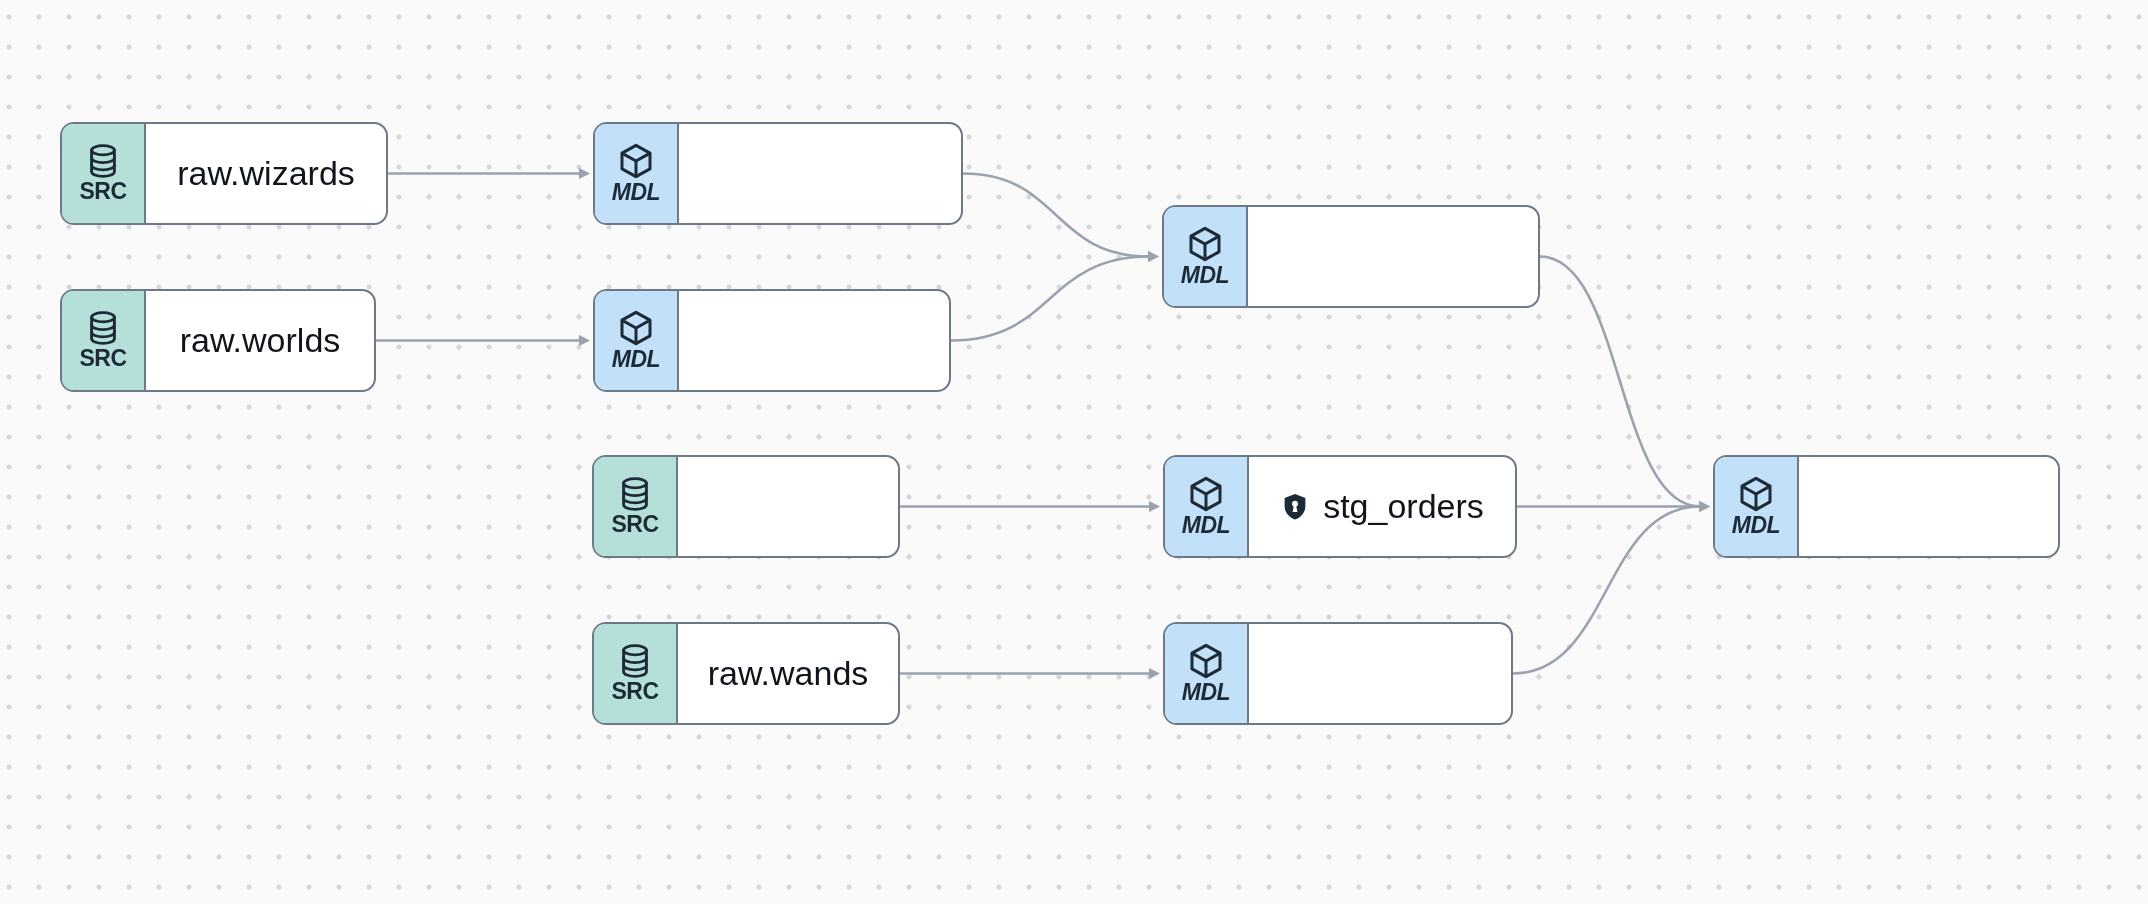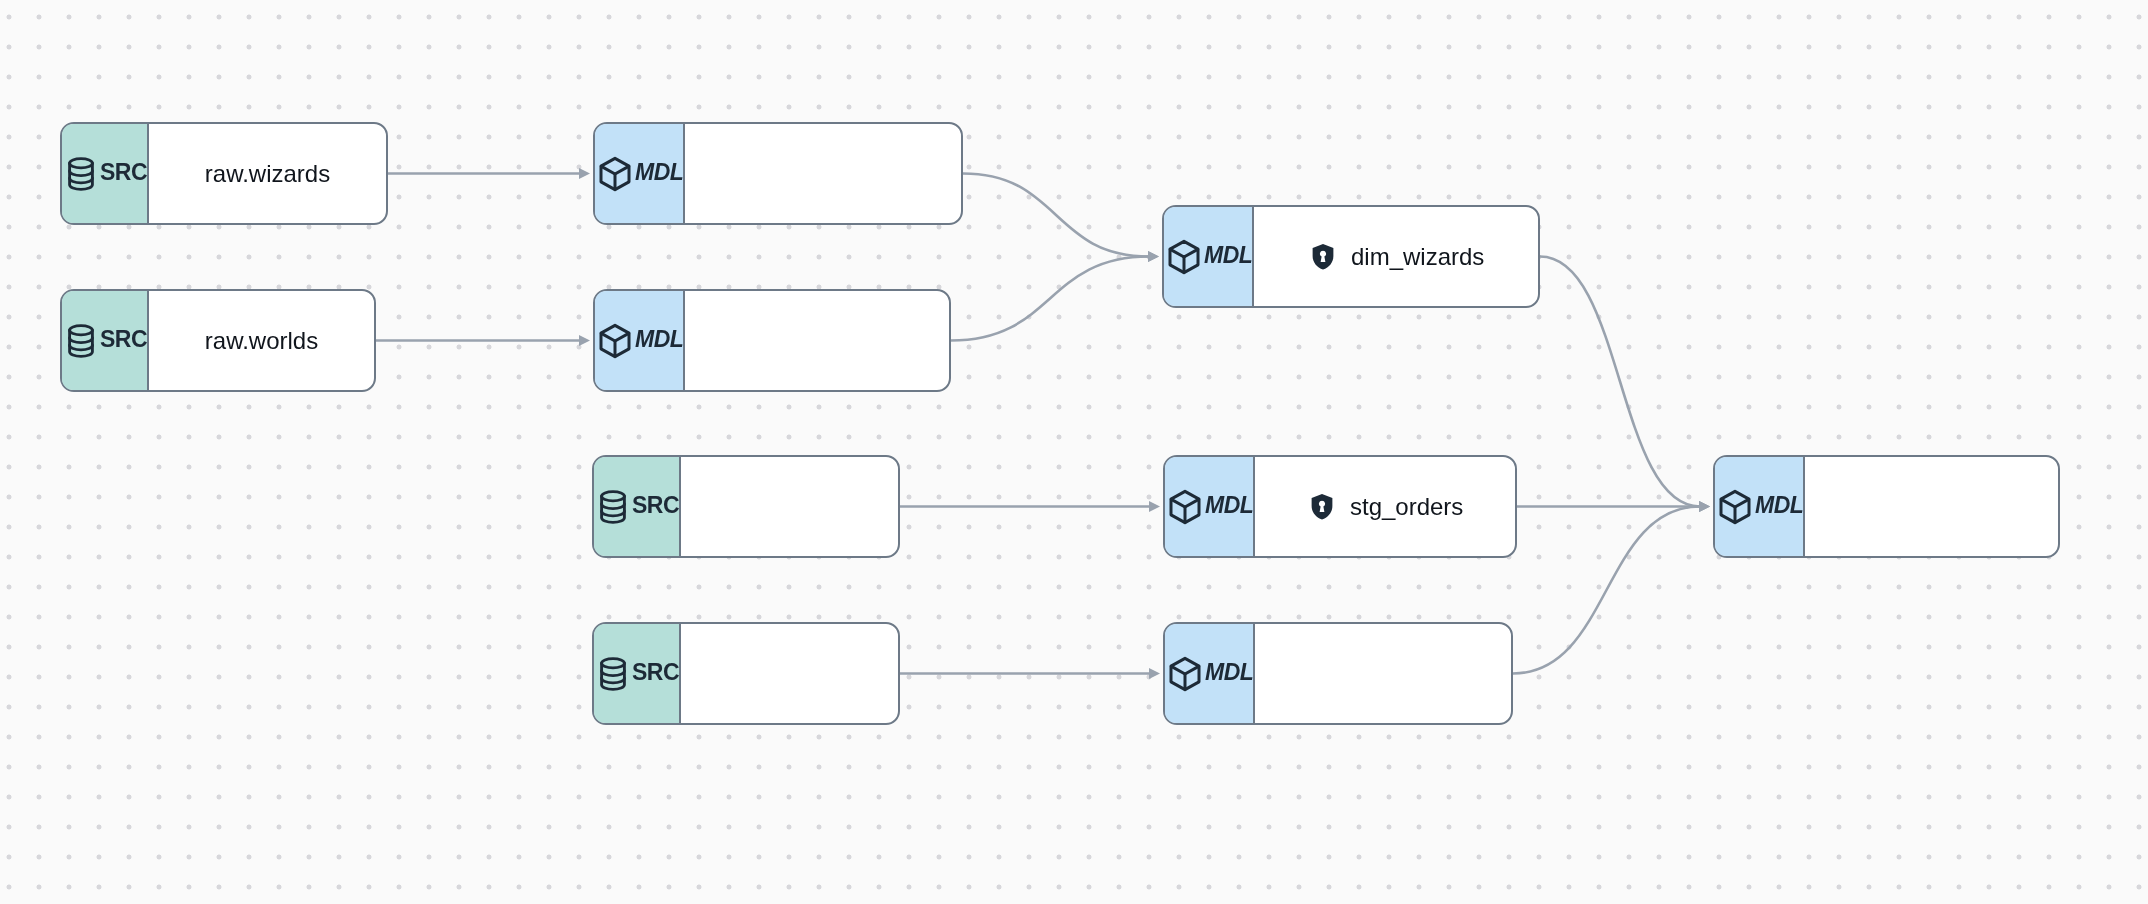--- a/index.html
+++ b/index.html
@@ -20,21 +20,21 @@
     position:absolute;
     display:flex;
     background:#ffffff;
     border:2.5px solid #6d7987;
     border-radius:14px;
     box-sizing:border-box;
     cursor:pointer;
   }
   .badge{
     flex:0 0 82px;
-    display:flex;
+    display:flex;flex-direction:column;
     align-items:center;justify-content:center;
     gap:0px;
     border-right:2.5px solid #6d7987;
     border-radius:11px 0 0 11px;
   }
   .badge.src{background:#b5dfd9;}
   .badge.mdl{background:#c2e1f8;font-style:italic;}
   .badge-icon{display:flex;align-items:center;justify-content:center;line-height:0;}
   .badge-label{
     font-size:23px;font-weight:600;letter-spacing:-0.5px;
@@ -42,21 +42,21 @@
   }
   .node-body{
     flex:1;
     display:flex;align-items:center;justify-content:center;
     gap:13px;
     padding:0 14px;
     min-width:0;
   }
   .shield{display:flex;align-items:center;line-height:0;}
   .node-title{
-    font-size:24px;font-weight:500;color:#10151c;white-space:nowrap;
+    font-size:34px;font-weight:500;color:#10151c;white-space:nowrap;
   }
 </style>
 </head>
 <body>
 
 <div id="canvas">
   <svg class="edge-layer" width="2148" height="904" viewBox="0 0 2148 904">
       <path d="M388 173.5 L580 173.5" class="edge-path"></path>
       <polygon points="590,173.5 579,168 579,179" class="edge-arrow"></polygon>
       <path d="M376 340.5 L580 340.5" class="edge-path"></path>
@@ -138,76 +138,71 @@
     <div class="badge mdl">
       <span class="badge-icon">
           <svg width="40" height="40" viewBox="0 0 24 24" fill="none" stroke="#1d2a37" stroke-width="1.8" stroke-linecap="round" stroke-linejoin="round">
             <path d="M12 2.6l8.4 4.7v9.4L12 21.4l-8.4-4.7V7.3L12 2.6z"></path>
             <path d="M3.8 7.4L12 12l8.2-4.6"></path>
             <path d="M12 12v9.2"></path>
           </svg>
         </span>
       <span class="badge-label">MDL</span>
     </div>
+  </div>
+    <div class="node" style="left: 592px; top: 455px; width: 308px; height: 103px;">
+    <div class="badge src">
+      <span class="badge-icon">
+          <svg width="38" height="38" viewBox="0 0 24 24" fill="none" stroke="#1d2a37" stroke-width="1.8" stroke-linecap="round" stroke-linejoin="round">
+            <ellipse cx="12" cy="5.2" rx="7.2" ry="2.9"></ellipse>
+            <path d="M4.8 5.2v13.6c0 1.6 3.2 2.9 7.2 2.9s7.2-1.3 7.2-2.9V5.2"></path>
+            <path d="M4.8 10.1c0 1.6 3.2 2.9 7.2 2.9s7.2-1.3 7.2-2.9"></path>
+            <path d="M4.8 14.7c0 1.6 3.2 2.9 7.2 2.9s7.2-1.3 7.2-2.9"></path>
+          </svg>
+        </span>
+      <span class="badge-label">SRC</span>
+    </div>
+  </div>
+    <div class="node" style="left: 1163px; top: 455px; width: 354px; height: 103px;">
+    <div class="badge mdl">
+      <span class="badge-icon">
+          <svg width="40" height="40" viewBox="0 0 24 24" fill="none" stroke="#1d2a37" stroke-width="1.8" stroke-linecap="round" stroke-linejoin="round">
+            <path d="M12 2.6l8.4 4.7v9.4L12 21.4l-8.4-4.7V7.3L12 2.6z"></path>
+            <path d="M3.8 7.4L12 12l8.2-4.6"></path>
+            <path d="M12 12v9.2"></path>
+          </svg>
+        </span>
+      <span class="badge-label">MDL</span>
+    </div>
     <div class="node-body">
       <span class="shield">
           <svg width="30" height="32" viewBox="0 0 24 24">
             <path d="M12 1.6l8.3 3.1v6.5c0 5.3-3.4 9-8.3 10.9-4.9-1.9-8.3-5.6-8.3-10.9V4.7L12 1.6z" fill="#1d2a37"></path>
             <path d="M12 6.9a2.45 2.45 0 0 0-1.1 4.64L10.1 16h3.8l-.8-4.46A2.45 2.45 0 0 0 12 6.9z" fill="#ffffff"></path>
           </svg>
         </span>
-      <span class="node-title">dim_wizards</span>
-    </div>
-  </div>
-    <div class="node" style="left: 592px; top: 455px; width: 308px; height: 103px;">
-    <div class="badge src">
-      <span class="badge-icon">
-          <svg width="38" height="38" viewBox="0 0 24 24" fill="none" stroke="#1d2a37" stroke-width="1.8" stroke-linecap="round" stroke-linejoin="round">
-            <ellipse cx="12" cy="5.2" rx="7.2" ry="2.9"></ellipse>
-            <path d="M4.8 5.2v13.6c0 1.6 3.2 2.9 7.2 2.9s7.2-1.3 7.2-2.9V5.2"></path>
-            <path d="M4.8 10.1c0 1.6 3.2 2.9 7.2 2.9s7.2-1.3 7.2-2.9"></path>
-            <path d="M4.8 14.7c0 1.6 3.2 2.9 7.2 2.9s7.2-1.3 7.2-2.9"></path>
-          </svg>
-        </span>
-      <span class="badge-label">SRC</span>
-    </div>
-  </div>
-    <div class="node" style="left: 1163px; top: 455px; width: 354px; height: 103px;">
-    <div class="badge mdl">
-      <span class="badge-icon">
-          <svg width="40" height="40" viewBox="0 0 24 24" fill="none" stroke="#1d2a37" stroke-width="1.8" stroke-linecap="round" stroke-linejoin="round">
-            <path d="M12 2.6l8.4 4.7v9.4L12 21.4l-8.4-4.7V7.3L12 2.6z"></path>
-            <path d="M3.8 7.4L12 12l8.2-4.6"></path>
-            <path d="M12 12v9.2"></path>
-          </svg>
-        </span>
-      <span class="badge-label">MDL</span>
-    </div>
-    <div class="node-body">
-      <span class="shield">
-          <svg width="30" height="32" viewBox="0 0 24 24">
-            <path d="M12 1.6l8.3 3.1v6.5c0 5.3-3.4 9-8.3 10.9-4.9-1.9-8.3-5.6-8.3-10.9V4.7L12 1.6z" fill="#1d2a37"></path>
-            <path d="M12 6.9a2.45 2.45 0 0 0-1.1 4.64L10.1 16h3.8l-.8-4.46A2.45 2.45 0 0 0 12 6.9z" fill="#ffffff"></path>
-          </svg>
-        </span>
       <span class="node-title">stg_orders</span>
     </div>
   </div>
     <div class="node" style="left: 592px; top: 622px; width: 308px; height: 103px;">
     <div class="badge src">
       <span class="badge-icon">
           <svg width="38" height="38" viewBox="0 0 24 24" fill="none" stroke="#1d2a37" stroke-width="1.8" stroke-linecap="round" stroke-linejoin="round">
             <ellipse cx="12" cy="5.2" rx="7.2" ry="2.9"></ellipse>
             <path d="M4.8 5.2v13.6c0 1.6 3.2 2.9 7.2 2.9s7.2-1.3 7.2-2.9V5.2"></path>
             <path d="M4.8 10.1c0 1.6 3.2 2.9 7.2 2.9s7.2-1.3 7.2-2.9"></path>
             <path d="M4.8 14.7c0 1.6 3.2 2.9 7.2 2.9s7.2-1.3 7.2-2.9"></path>
           </svg>
         </span>
       <span class="badge-label">SRC</span>
     </div>
+    <div class="node-body">
+
+      <span class="node-title">raw.wands</span>
+    </div>
   </div>
     <div class="node" style="left: 1163px; top: 622px; width: 350px; height: 103px;">
     <div class="badge mdl">
       <span class="badge-icon">
           <svg width="40" height="40" viewBox="0 0 24 24" fill="none" stroke="#1d2a37" stroke-width="1.8" stroke-linecap="round" stroke-linejoin="round">
             <path d="M12 2.6l8.4 4.7v9.4L12 21.4l-8.4-4.7V7.3L12 2.6z"></path>
             <path d="M3.8 7.4L12 12l8.2-4.6"></path>
             <path d="M12 12v9.2"></path>
           </svg>
         </span>

